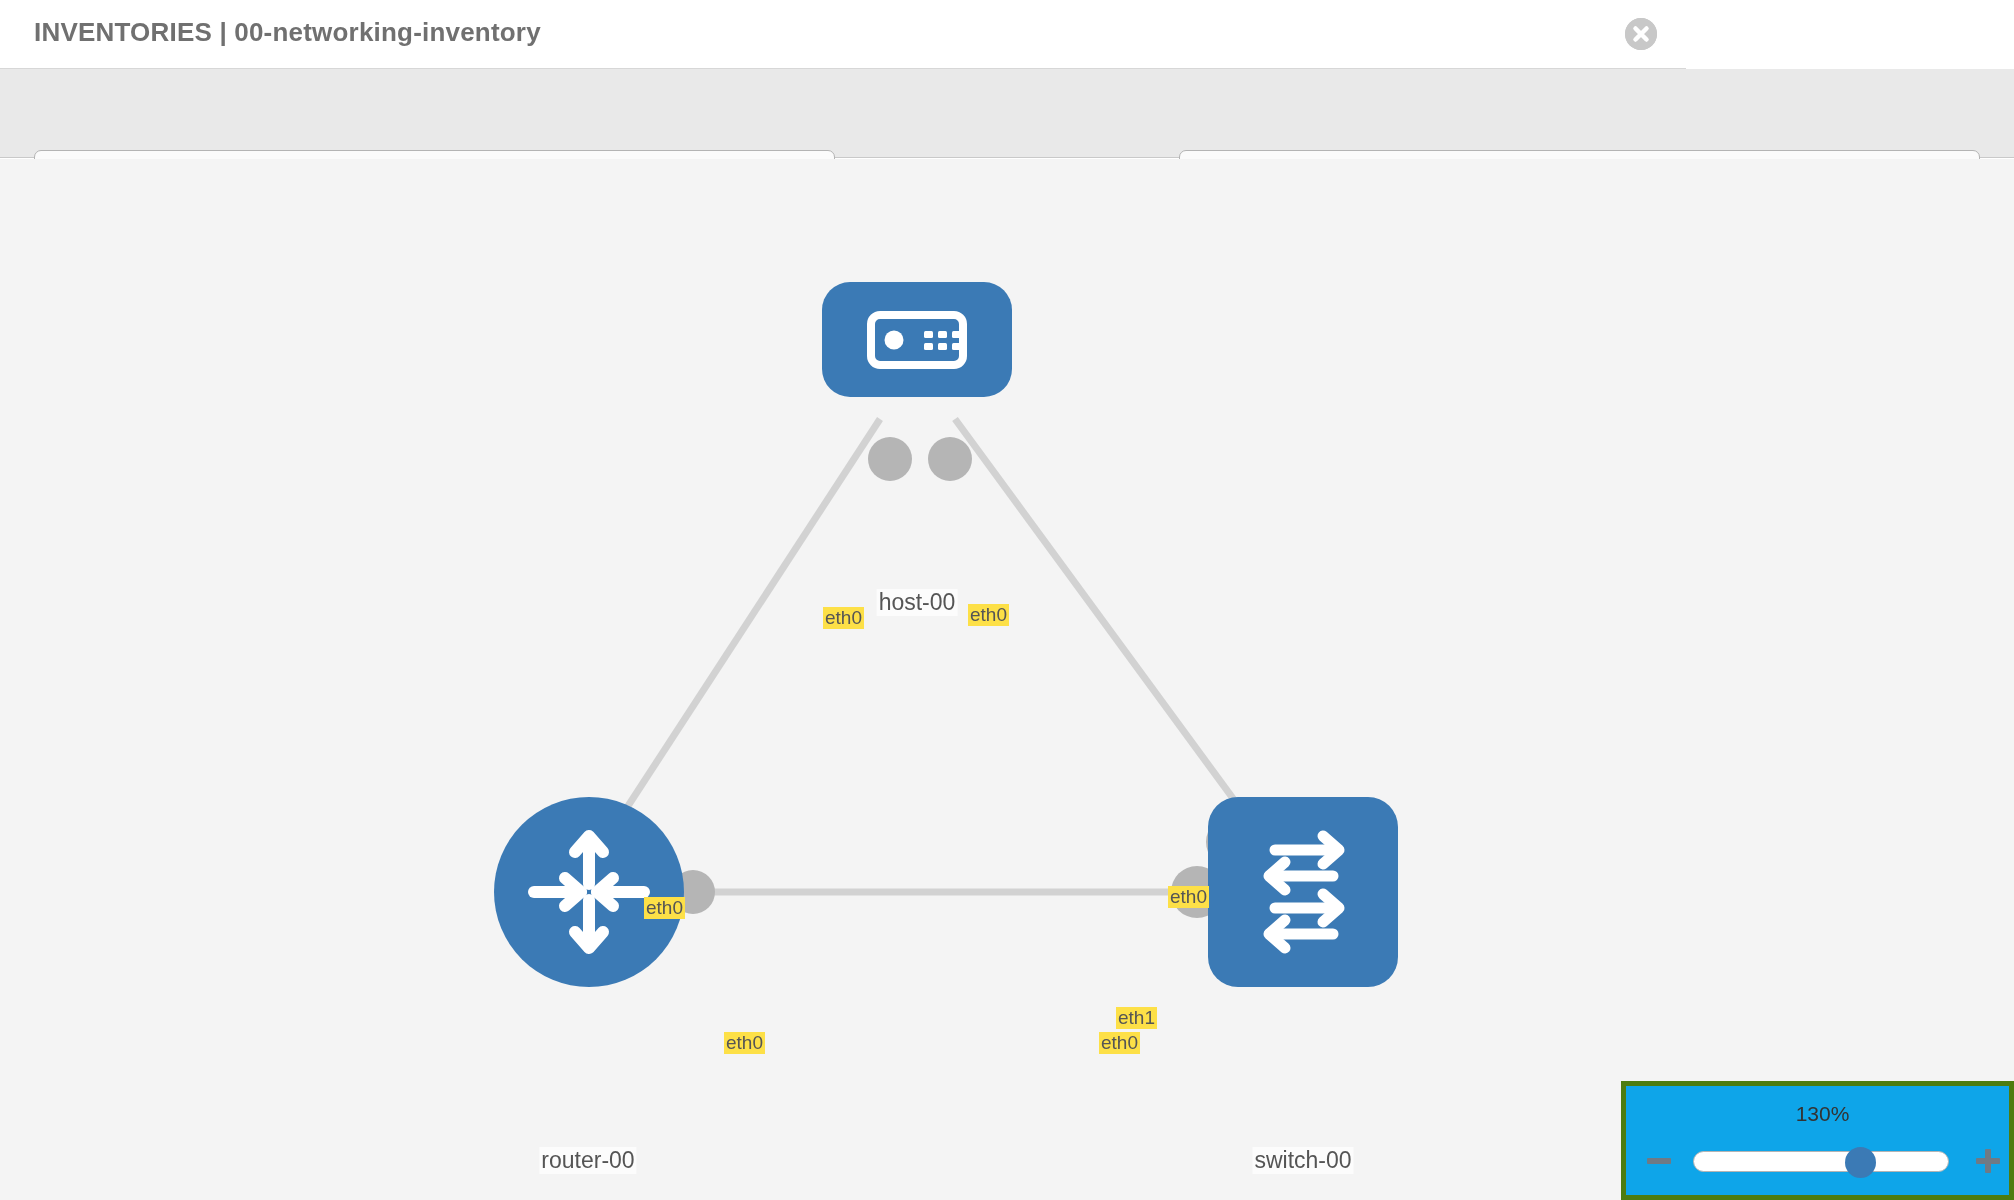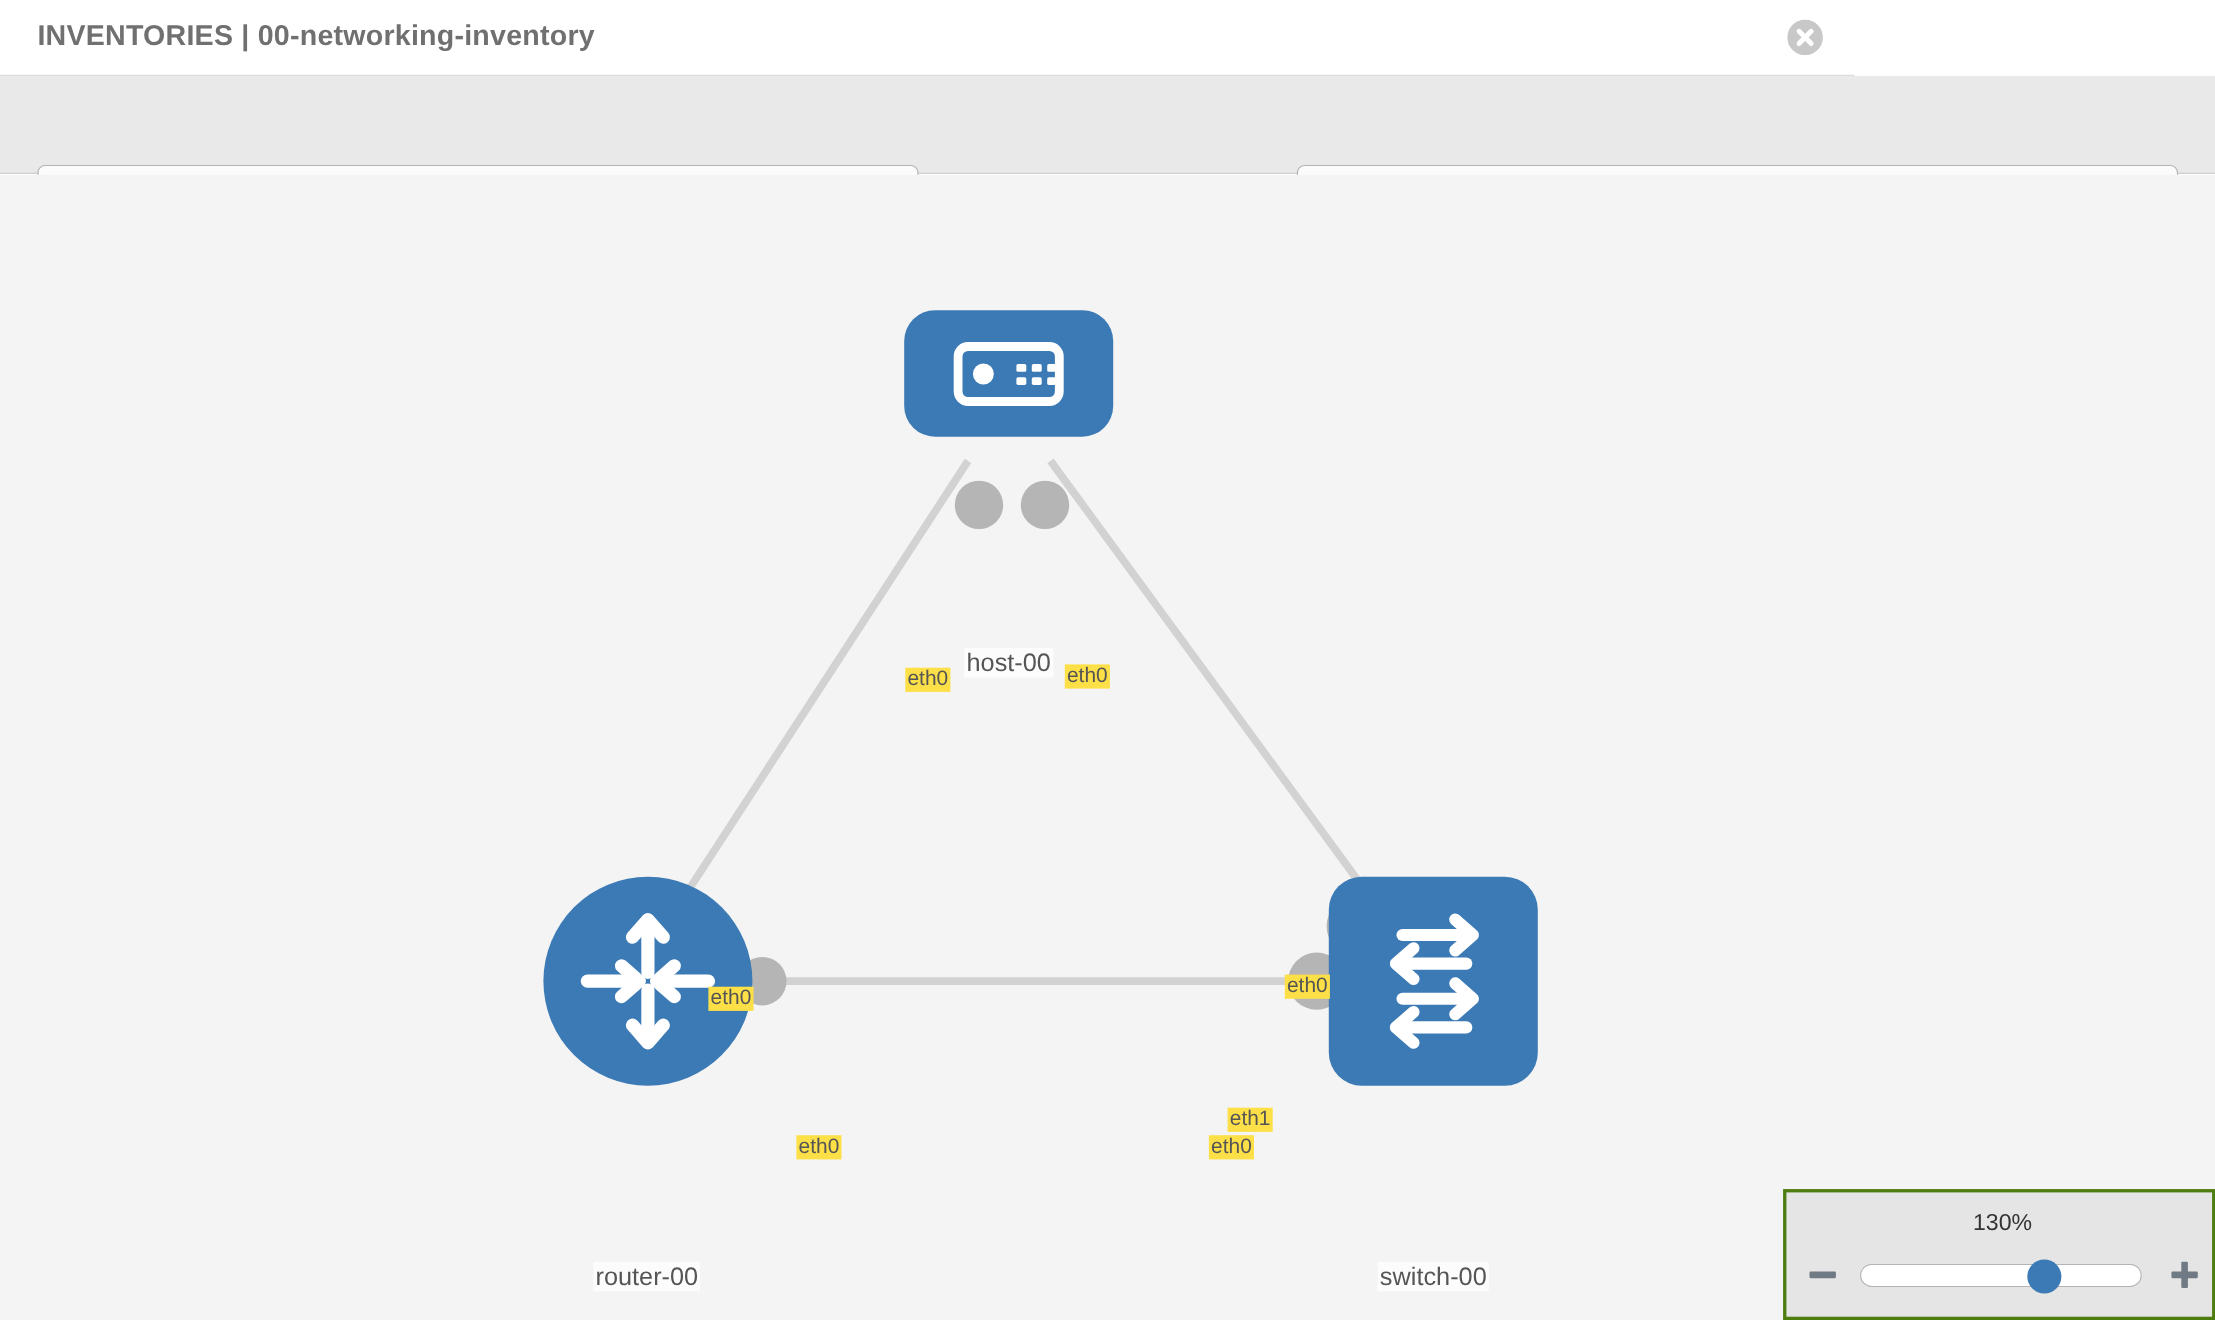--- a/index.html
+++ b/index.html
@@ -118,22 +118,22 @@
     background: #fde047;
     white-space: nowrap;
     padding: 0 2px;
   }
 
   
   .zoom-panel {
     position: absolute;
     left: 1621px; top: 1081px;
     width: 393px; height: 119px;
-    background: #e5e5e5;
-    border: 3px solid #4d7c0f;
+    background: #0ea5e9;
+    border: 5px solid #4d7c0f;
   }
   .zoom-value {
     position: absolute;
     left: 0; top: 16px;
     width: 393px;
     text-align: center;
     font-size: 21px;
     color: #333333;
   }
   .zoom-row {

